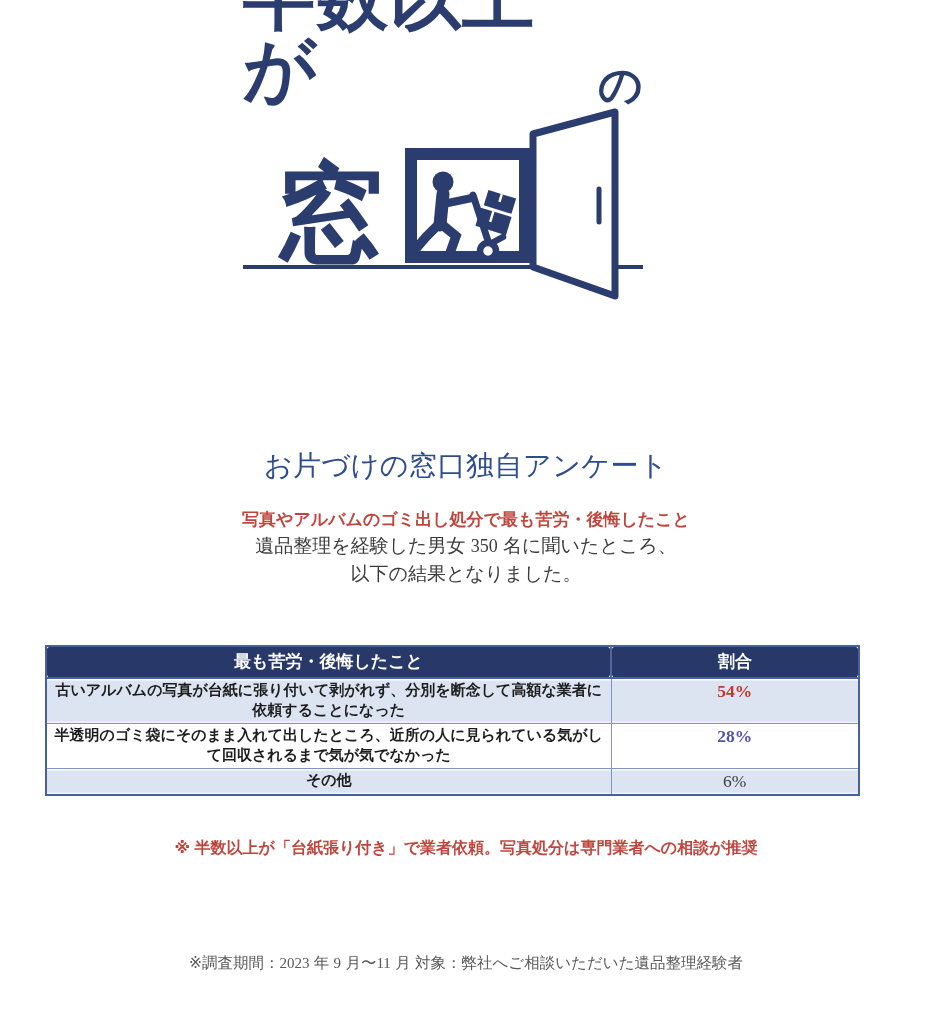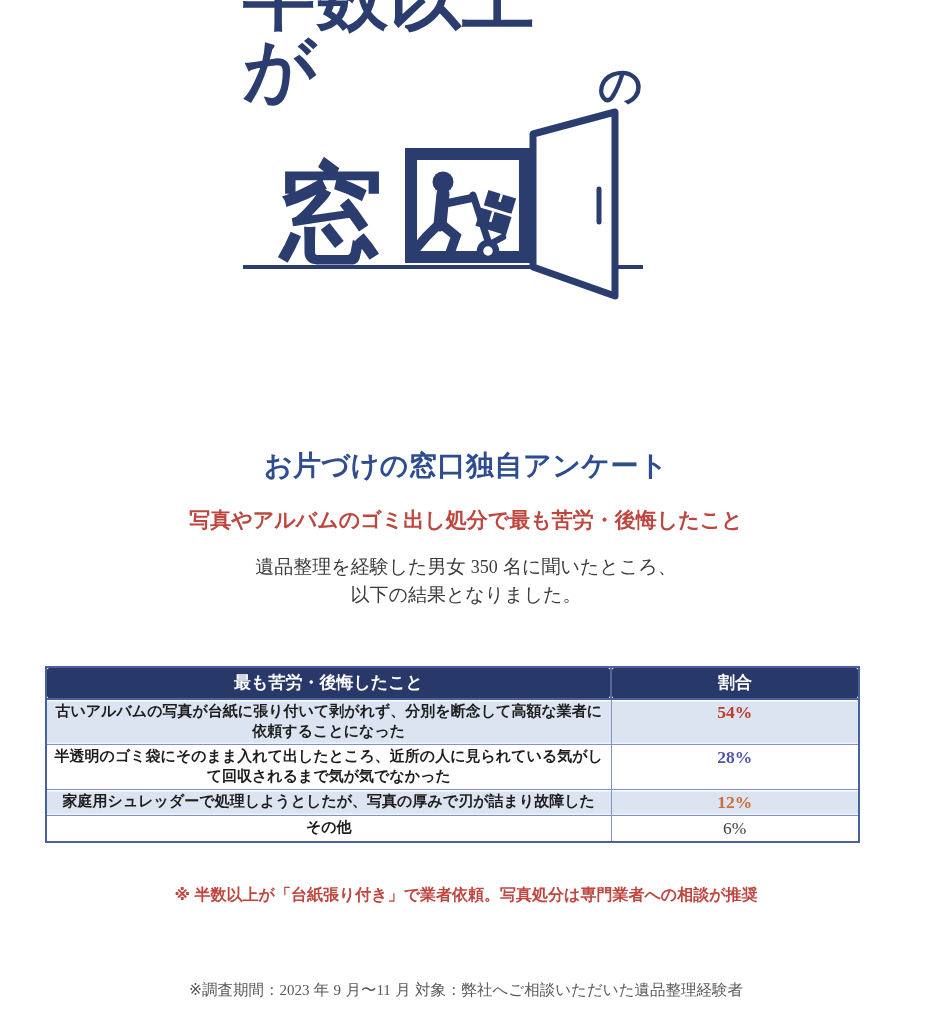--- a/index.html
+++ b/index.html
@@ -33,29 +33,29 @@
   .mado-text{
     font-family:"Liberation Sans","DejaVu Sans",sans-serif;
     font-weight:700;font-size:108px;fill:var(--navy,#2b3d6e);
   }
   .ink-fill{fill:var(--navy,#2b3d6e);}
   .ink-stroke{stroke:var(--navy,#2b3d6e);fill:none;stroke-linecap:round;}
   .white-fill{fill:#fff;}
   
   .content{text-align:center;}
   .title{
-    margin-top:145px;font-size:28px;line-height:32px;font-weight:700;
+    margin-top:145px;font-size:28px;line-height:32px;font-weight:400;
     color:var(--title-blue);letter-spacing:0.5px;
   }
   .subtitle{
-    margin-top:26px;font-size:21px;line-height:24px;font-weight:700;
+    margin-top:26px;font-size:17px;line-height:24px;font-weight:700;
     color:var(--red);
   }
   .intro{
-    margin-top:21px;font-size:19px;line-height:27px;
+    font-size:19px;line-height:27px;
     color:var(--text-dark);
   }
   .num{font-family:"Liberation Serif","DejaVu Serif",serif;font-size:18px;}
   
   table{
     width:813px;margin:58px 0 0 45px;
     border-collapse:collapse;table-layout:fixed;
     border:2.5px solid var(--border-dark);
   }
   col.c-question{width:565px;}
@@ -78,21 +78,21 @@
     font-family:"Liberation Serif","DejaVu Serif",serif;
     font-size:17.5px;text-align:center;padding-top:2px;font-weight:700;
   }
   tbody tr:last-child td.pct{font-weight:400;}
   
   .note{
     margin-top:40px;font-size:16px;line-height:24px;font-weight:700;
     color:var(--red);
   }
   .meta{
-    margin-top:72px;font-size:15.5px;line-height:22px;
+    margin-top:92px;font-size:15.5px;line-height:22px;
     color:var(--text-gray);
   }
   .meta .num{font-size:15px;}
 </style>
 </head>
 <body>
 
 <div class="page">
 
   <header class="logo">
@@ -161,24 +161,20 @@
       <tbody>
         <tr>
           <td>古いアルバムの写真が台紙に張り付いて剥がれず、分別を断念して高額な業者に依頼することになった</td>
           <td class="pct" style="color: rgb(191, 58, 46);">54%</td>
         </tr>
         <tr>
           <td>半透明のゴミ袋にそのまま入れて出したところ、近所の人に見られている気がして回収されるまで気が気でなかった</td>
           <td class="pct" style="color: rgb(81, 83, 177);">28%</td>
         </tr>
         <tr>
-          <td>家庭用シュレッダーで処理しようとしたが、写真の厚みで刃が詰まり故障した</td>
-          <td class="pct" style="color: rgb(208, 106, 54);">12%</td>
-        </tr>
-        <tr>
           <td>その他</td>
           <td class="pct" style="color: rgb(63, 63, 63);">6%</td>
         </tr>
       </tbody>
     </table>
 
     <p class="note">※ 半数以上が「台紙張り付き」で業者依頼。写真処分は専門業者への相談が推奨</p>
 
     <p class="meta"><span>※調査期間：</span><span class="num">2023</span><span> 年 </span><span class="num">9</span><span> 月〜</span><span class="num">11</span><span> 月 対象：弊社へご相談いただいた遺品整理経験者</span>
     </p>

